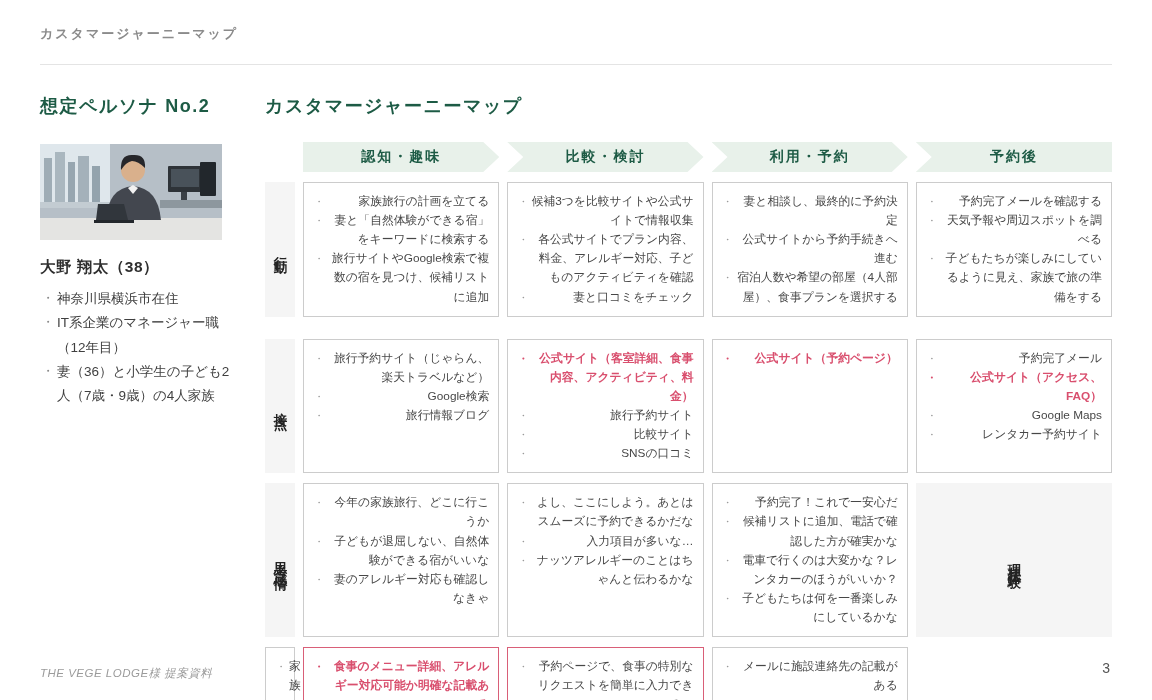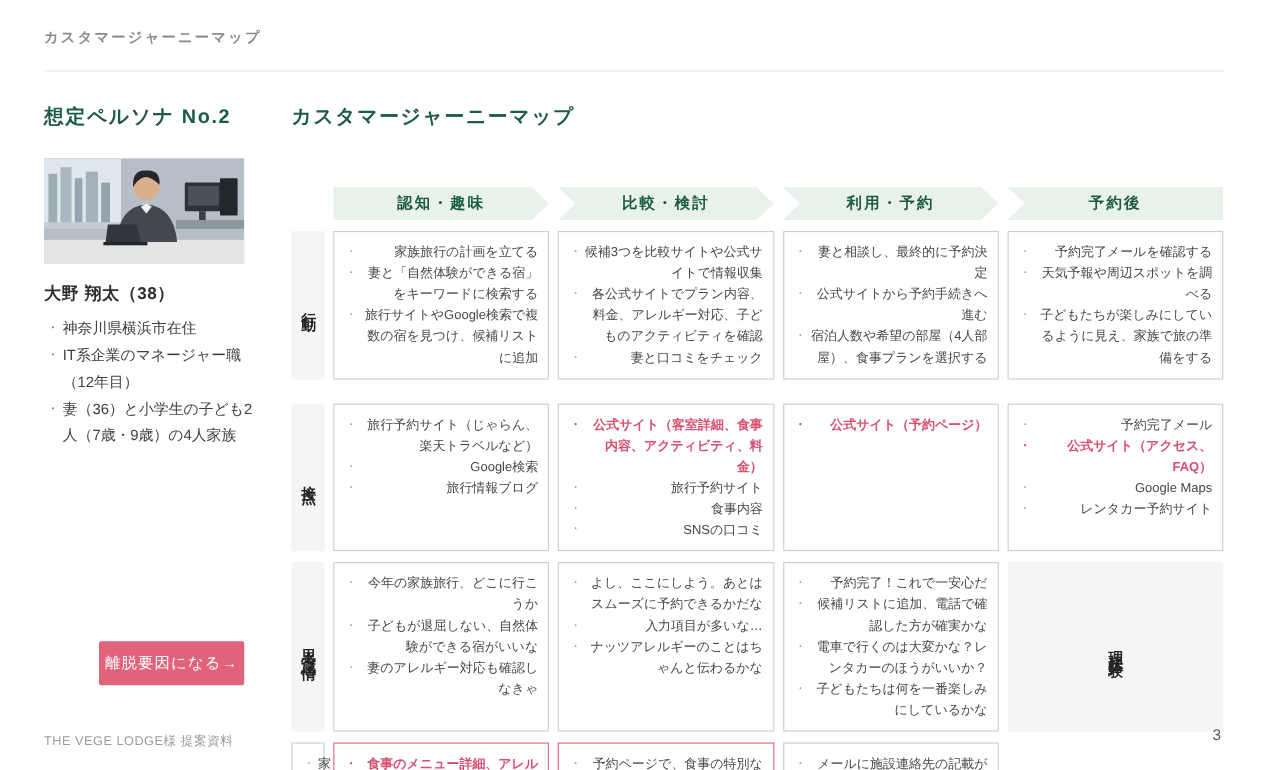--- a/index.html
+++ b/index.html
@@ -47,21 +47,20 @@
     display:grid; grid-template-columns:30px repeat(4,1fr);
     column-gap:8px; row-gap:10px;
   }
   .corner { height:30px; }
 
   .stage {
     height:30px; background:#e8f1ea; color:#1d5b45;
     font-size:14px; font-weight:bold; letter-spacing:2px;
     display:flex; align-items:center; justify-content:center;
     clip-path:polygon(0 0, calc(100% - 16px) 0, 100% 50%, calc(100% - 16px) 100%, 0 100%, 16px 50%);
-    margin-top:28px;
   }
   .stage.first { clip-path:polygon(0 0, calc(100% - 16px) 0, 100% 50%, calc(100% - 16px) 100%, 0 100%); }
   .stage.last  { clip-path:polygon(0 0, 100% 0, 100% 100%, 0 100%, 16px 50%); }
 
   .row-label {
     background:#f5f5f5; color:#232323;
     display:flex; align-items:center; justify-content:center;
     writing-mode:vertical-rl; text-orientation:upright;
     font-size:13.5px; font-weight:bold; letter-spacing:4px;
   }
@@ -78,21 +77,21 @@
   .cell li.hl { color:#d94f6e; font-weight:bold; }
   .cell li.hl::before { color:#d94f6e; }
 
   
   .r0 { min-height:110px; }
   .r1 { min-height:92px;margin-top:12px; }
   .r2 { min-height:142px; }
   .r3 { min-height:94px; }
 
   
-  .footer-text { position:absolute; left:40px; top:666px; font-size:11.5px; color:#9b9b9b; letter-spacing:.5px; }
+  .footer-text { position:absolute; left:40px; top:666px; font-size:11.5px; color:#9b9b9b; letter-spacing:.5px;font-style:italic; }
   .page-number { position:absolute; right:42px; top:660px; font-size:14px; color:#555; }
 </style>
 </head>
 <body>
 
 <div class="slide">
 
   <div class="top-title">カスタマージャーニーマップ</div>
   <div class="divider"></div>
 
@@ -128,21 +127,20 @@
     </svg>
   </div>
 
   <h3 class="persona-name">大野 翔太（38）</h3>
   <ul class="persona-traits" id="persona-traits">
       <li>神奈川県横浜市在住</li>
       <li>IT系企業のマネージャー職（12年目）</li>
       <li>妻（36）と小学生の子ども2人（7歳・9歳）の4人家族</li>
     </ul>
 
-  <button class="churn-btn">離脱要因になる→</button>
 
   <h2 class="journey-title">カスタマージャーニーマップ</h2>
 
   <div class="journey-grid" id="journey-grid">
       <div class="corner"></div>
       <div class="stage first">認知・趣味</div>
       <div class="stage">比較・検討</div>
       <div class="stage">利用・予約</div>
       <div class="stage last">予約後</div>
       <div class="row-label r0">行動</div>
@@ -179,21 +177,21 @@
         <ul>
           <li>旅行予約サイト（じゃらん、楽天トラベルなど）</li>
           <li>Google検索</li>
           <li>旅行情報ブログ</li>
         </ul>
       </div>
       <div class="cell r1">
         <ul>
           <li class="hl">公式サイト（客室詳細、食事内容、アクティビティ、料金）</li>
           <li>旅行予約サイト</li>
-          <li>食事内容</li>
+          <li>比較サイト</li>
           <li>SNSの口コミ</li>
         </ul>
       </div>
       <div class="cell r1">
         <ul>
           <li class="hl">公式サイト（予約ページ）</li>
         </ul>
       </div>
       <div class="cell r1">
         <ul>

